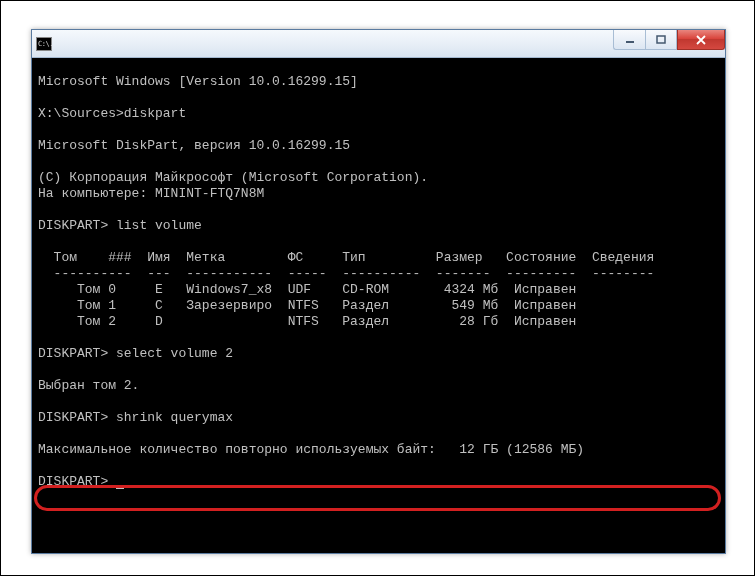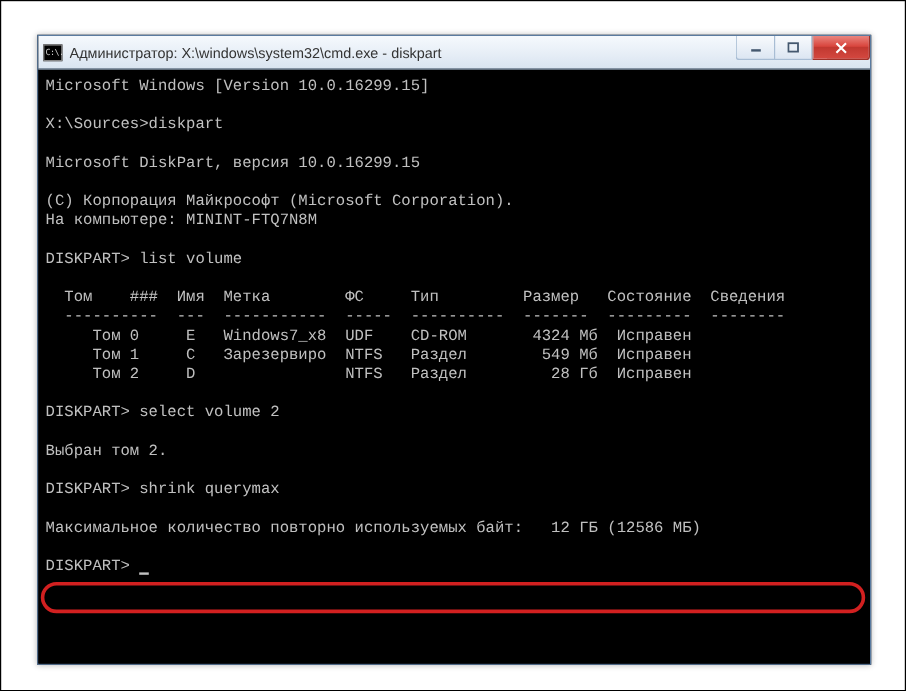--- a/index.html
+++ b/index.html
@@ -84,21 +84,21 @@
   color: #fff;
   width: 48px;
 }
 .ctrl-min svg, .ctrl-max svg, .ctrl-close svg { display: block; }
 .terminal {
   background: #000;
   color: #c0c0c0;
   font-family: "Consolas", "Courier New", monospace;
   font-size: 13px;
   line-height: 16px;
-  padding: 6px 6px;
+  padding: 16px 6px;
   height: calc(100% - 28px);
   overflow: hidden;
   white-space: pre;
 }
 .highlight-box {
   position: absolute;
   border: 3px solid #d22020;
   border-radius: 14px;
   pointer-events: none;
   left: 33px;
@@ -116,21 +116,20 @@
 }
 </style>
 </head>
 <body>
 
 <div class="window">
   <div class="titlebar">
     <div class="titlebar-icon">
       <span class="titlebar-icon-inner">C:\.</span>
     </div>
-    <div class="titlebar-text">Администратор: X:\windows\system32\cmd.exe - diskpart</div>
     <div class="window-controls">
       <div class="ctrl-btn ctrl-min">
         <svg width="10" height="10">
             <rect x="1" y="6" width="8" height="2" fill="#44586f"></rect>
           </svg>
       </div>
       <div class="ctrl-btn ctrl-max">
         <svg width="10" height="10">
             <rect x="1" y="1" width="8" height="7" fill="none" stroke="#44586f" stroke-width="1.5"></rect>
           </svg>

